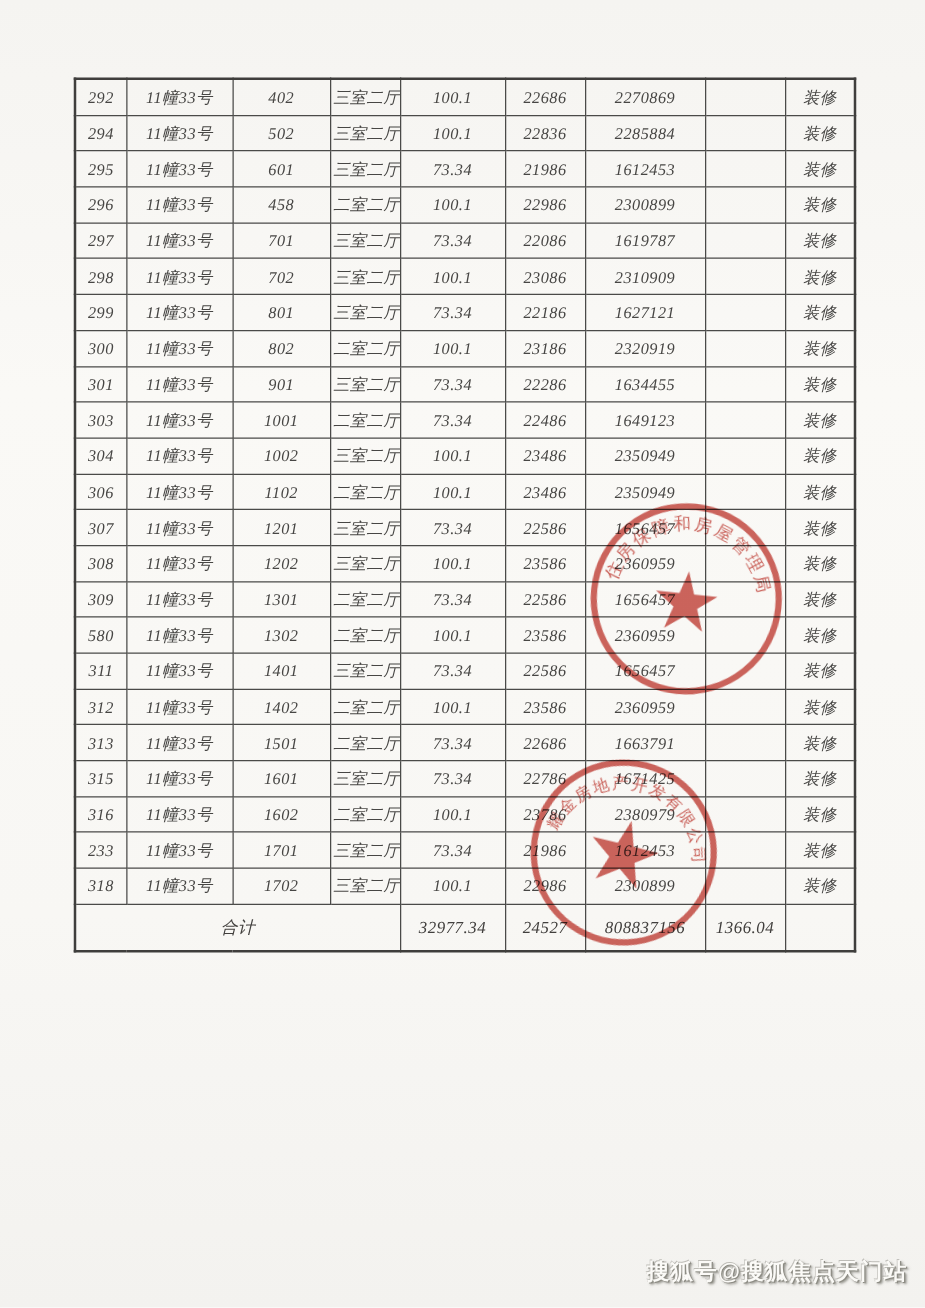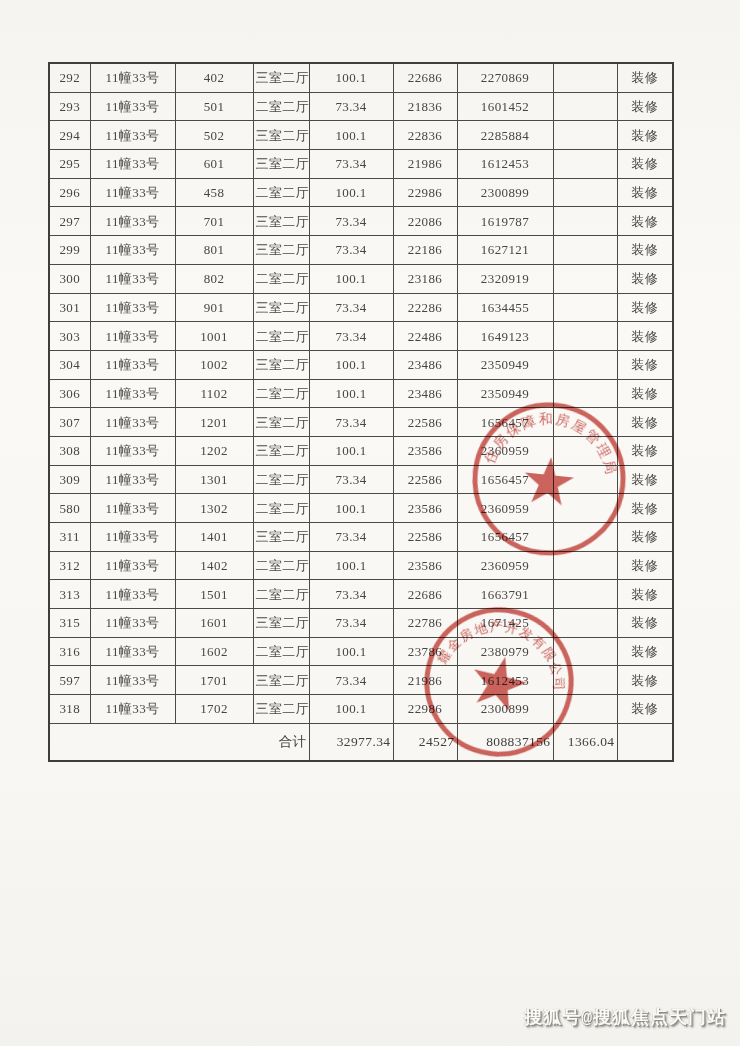--- a/index.html
+++ b/index.html
@@ -3,43 +3,43 @@
 <meta charset="utf-8">
 <style>
   html,body{margin:0;padding:0;}
   body{
     width:740px;height:1046px;position:relative;overflow:hidden;
     background:linear-gradient(180deg,#f5f4f1 0%,#faf9f6 30%,#f8f7f4 70%,#f3f2ef 100%);
     font-family:"Liberation Serif","DejaVu Serif",serif;
   }
   .page{position:absolute;inset:0;}
   table.price{
-    position:absolute;left:48px;top:62px;width:624px;
-    border-collapse:collapse;table-layout:fixed;
+    position:absolute;left:59px;top:62px;width:624px;
+    border-collapse:collapse;table-layout:fixed;font-style:italic;
   }
   table.price td{
     border:1px solid #4a4a48;
     padding:0 2px;text-align:center;vertical-align:middle;
     font-size:13px;color:#474644;letter-spacing:.4px;
     height:27.7px;line-height:1;overflow:hidden;white-space:nowrap;
   }
   table.price{border:2px solid #3f3e3c;}
-  table.price tfoot td{height:36px;font-size:13.5px;color:#413f3d;text-align:right;}
+  table.price tfoot td{height:36px;font-size:13.5px;color:#413f3d;}
   col.c-seq{width:41px}col.c-bld{width:85px}col.c-room{width:78px}
   col.c-lay{width:56px}col.c-area{width:84px}col.c-unit{width:64px}
   col.c-total{width:96px}col.c-blank{width:64px}col.c-deco{width:56px}
 
   .stamp{position:absolute;mix-blend-mode:multiply;opacity:.82;filter:blur(.4px);}
   .stamp-1{left:463px;top:393px;transform:rotate(6deg);}
   .stamp-2{left:413px;top:596px;transform:rotate(14deg);}
   .stamp svg{display:block;}
 
   .watermark{
     position:absolute;right:14px;top:1005px;
-    font-family:Liberation Mono, monospace;
+    font-family:Liberation Sans, sans-serif;
     font-weight:bold;font-size:18px;letter-spacing:1px;
     color:#fbfaf7;
     text-shadow:1px 1px 0 #8d8c84,2px 2px 2px rgba(110,108,100,.75),-0.5px -0.5px 0 rgba(140,138,130,.5);
   }
 </style>
 </head>
 <body>
 
 <div class="page">
 
@@ -61,31 +61,20 @@
           <td>11幢33号</td>
           <td>402</td>
           <td>三室二厅</td>
           <td>100.1</td>
           <td>22686</td>
           <td>2270869</td>
           <td></td>
           <td>装修</td>
         </tr>
         <tr>
-          <td>293</td>
-          <td>11幢33号</td>
-          <td>501</td>
-          <td>二室二厅</td>
-          <td>73.34</td>
-          <td>21836</td>
-          <td>1601452</td>
-          <td></td>
-          <td>装修</td>
-        </tr>
-        <tr>
           <td>294</td>
           <td>11幢33号</td>
           <td>502</td>
           <td>三室二厅</td>
           <td>100.1</td>
           <td>22836</td>
           <td>2285884</td>
           <td></td>
           <td>装修</td>
         </tr>
@@ -116,20 +105,31 @@
           <td>11幢33号</td>
           <td>701</td>
           <td>三室二厅</td>
           <td>73.34</td>
           <td>22086</td>
           <td>1619787</td>
           <td></td>
           <td>装修</td>
         </tr>
         <tr>
+          <td>298</td>
+          <td>11幢33号</td>
+          <td>702</td>
+          <td>三室二厅</td>
+          <td>100.1</td>
+          <td>23086</td>
+          <td>2310909</td>
+          <td></td>
+          <td>装修</td>
+        </tr>
+        <tr>
           <td>299</td>
           <td>11幢33号</td>
           <td>801</td>
           <td>三室二厅</td>
           <td>73.34</td>
           <td>22186</td>
           <td>1627121</td>
           <td></td>
           <td>装修</td>
         </tr>
@@ -281,21 +281,21 @@
           <td>11幢33号</td>
           <td>1602</td>
           <td>二室二厅</td>
           <td>100.1</td>
           <td>23786</td>
           <td>2380979</td>
           <td></td>
           <td>装修</td>
         </tr>
         <tr>
-          <td>597</td>
+          <td>233</td>
           <td>11幢33号</td>
           <td>1701</td>
           <td>三室二厅</td>
           <td>73.34</td>
           <td>21986</td>
           <td>1612453</td>
           <td></td>
           <td>装修</td>
         </tr>
         <tr>

